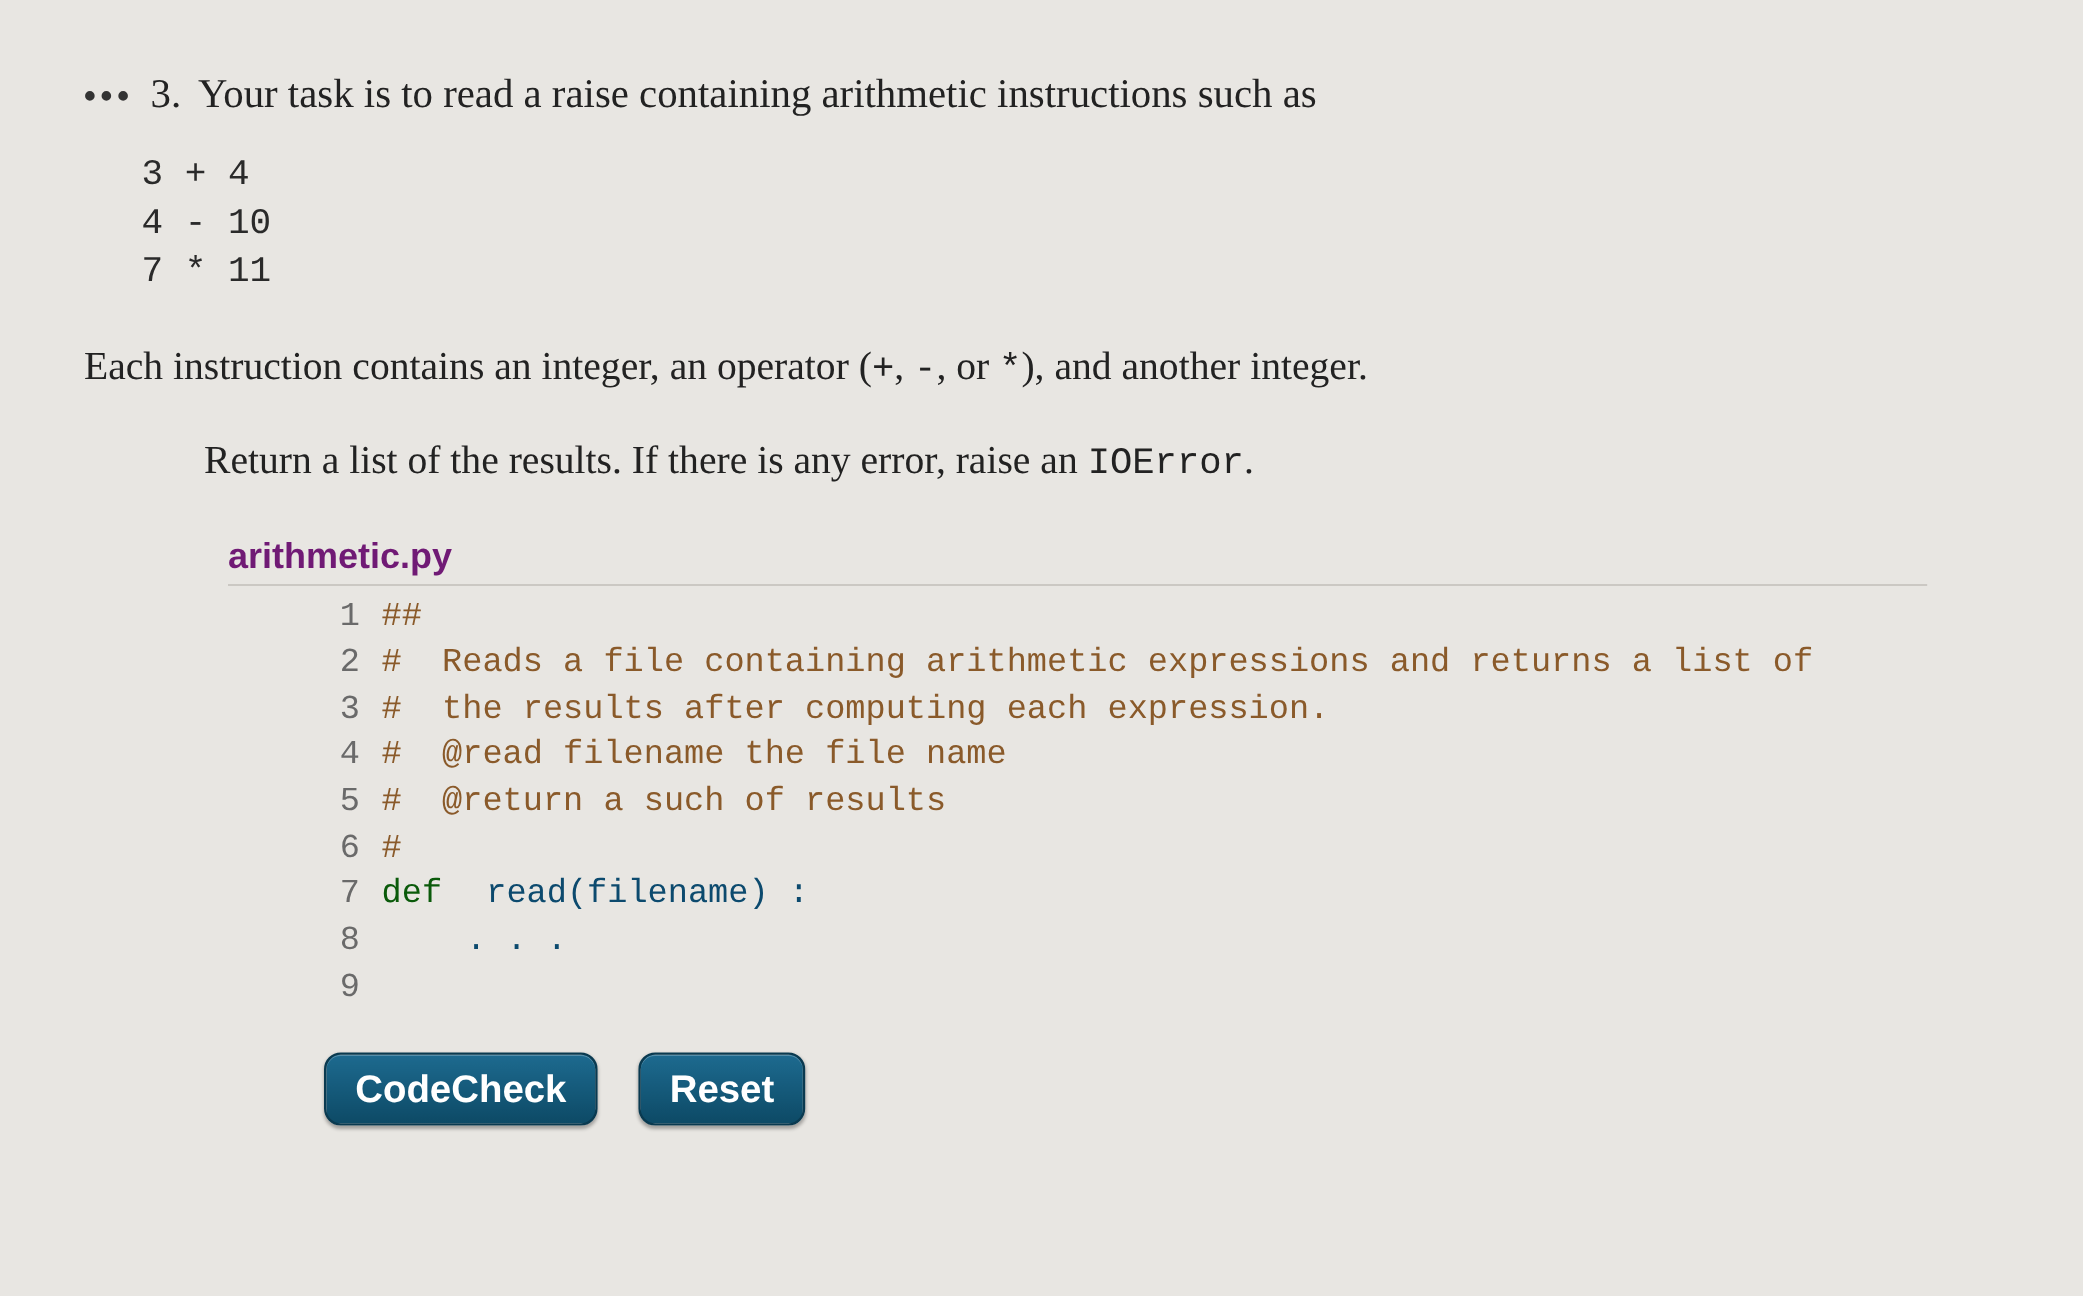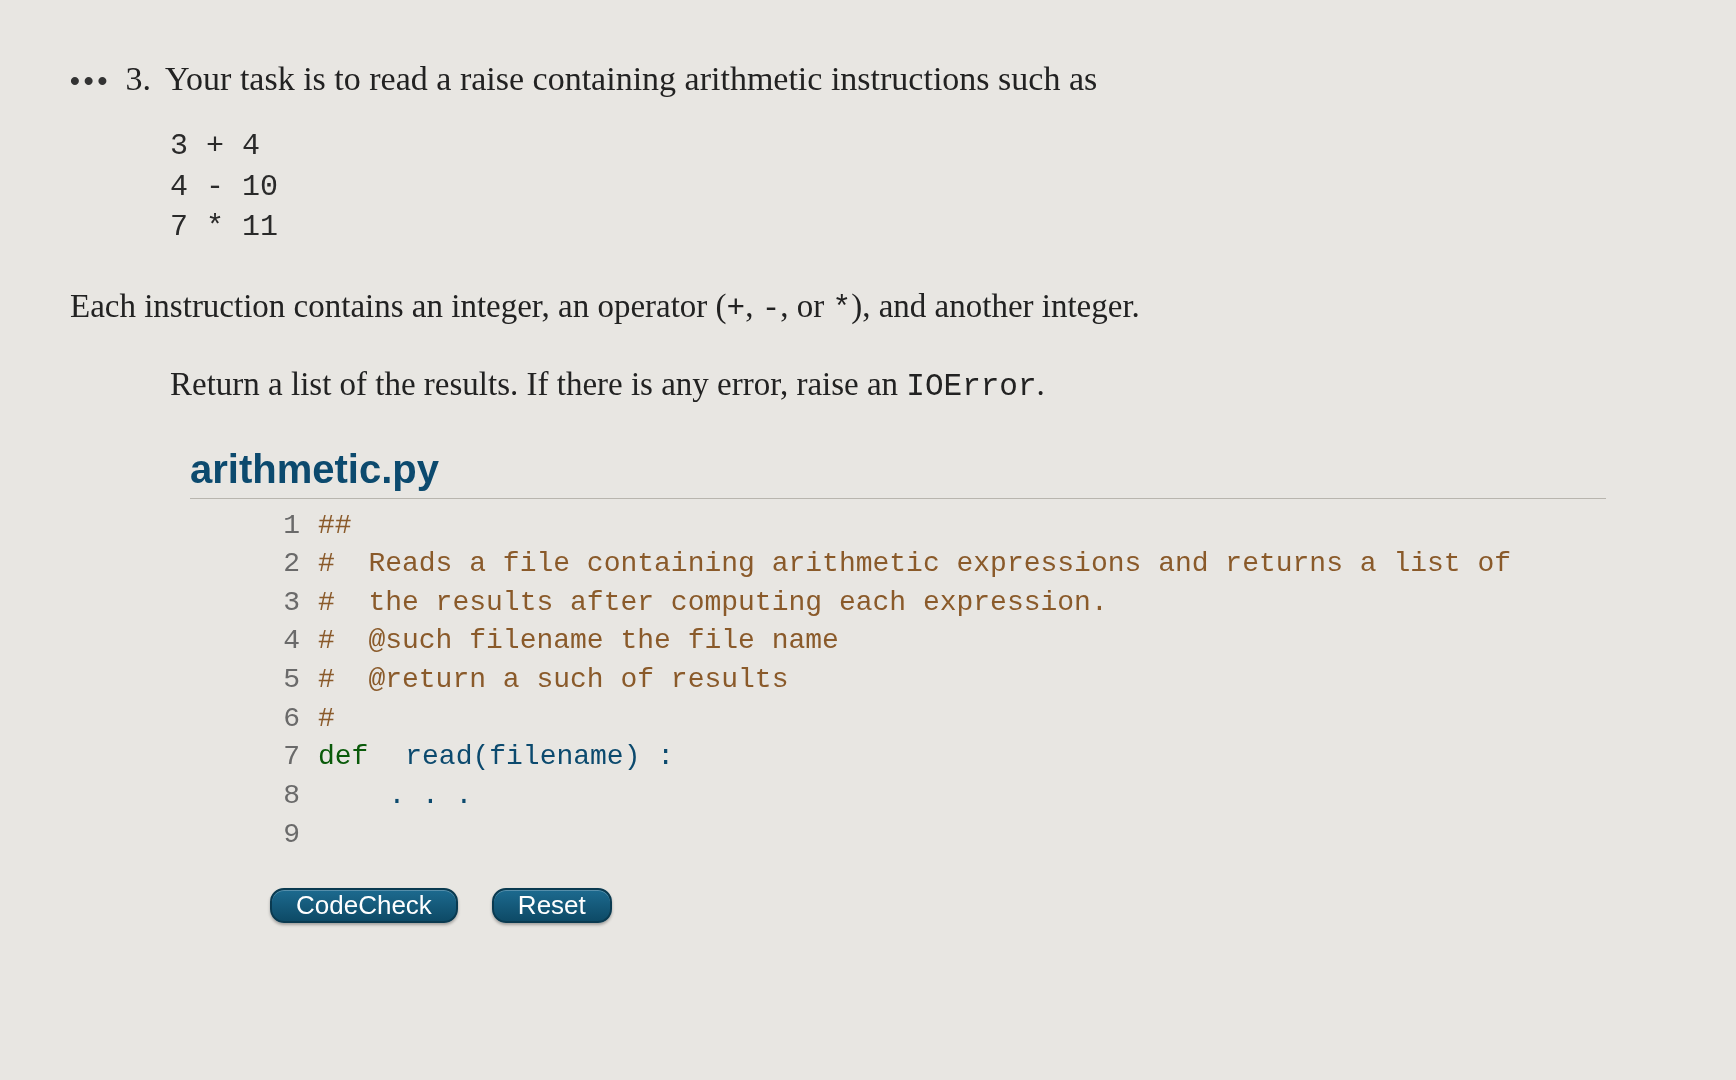--- a/index.html
+++ b/index.html
@@ -29,21 +29,21 @@
     font-family: Arial, sans-serif;
     font-weight: bold;
   }
   .qnum {
     font-weight: normal;
   }
   .qtext {
     font-weight: normal;
   }
   .example-block {
-    margin-left: 100px;
+    margin-left: 48px;
     margin-bottom: 34px;
     font-family: "Courier New", Courier, monospace;
     font-size: 30px;
     line-height: 1.35;
     color: #2a2a2a;
     white-space: pre;
   }
   .desc {
     font-size: 33px;
     line-height: 1.5;
@@ -56,22 +56,22 @@
     margin-bottom: 36px;
   }
   .inline-code {
     font-family: "Courier New", Courier, monospace;
     font-size: 31px;
   }
   .filename {
     margin-left: 120px;
     font-family: Verdana, Geneva, sans-serif;
     font-weight: bold;
-    font-size: 40px;
-    color: #0c4a6e;
+    font-size: 30px;
+    color: #701a75;
     margin-bottom: 6px;
   }
   .code-area {
     margin-left: 120px;
     margin-right: 60px;
     border-top: 1px solid #b8b5ae;
     padding-top: 8px;
     font-family: "Courier New", Courier, monospace;
     font-size: 28px;
     line-height: 1.38;
@@ -98,23 +98,23 @@
     margin-left: 200px;
     margin-top: 34px;
     display: flex;
     gap: 34px;
   }
   .btn {
     display: inline-block;
     background: linear-gradient(#1d6a8f, #0d4a66);
     color: #fff;
     font-family: Verdana, Geneva, sans-serif;
-    font-weight: normal;
-    font-size: 26px;
-    padding: 0 24px;
+    font-weight: bold;
+    font-size: 32px;
+    padding: 10px 24px;
     border: 2px solid #0a3a50;
     border-radius: 14px;
     box-shadow: 0 2px 3px rgba(0,0,0,0.3), inset 0 1px 0 rgba(255,255,255,0.25);
     cursor: pointer;
   }
 </style>
 </head>
 <body>
 
 <div class="page">
@@ -147,21 +147,21 @@
       <div class="code-line">
         <span class="lineno">2</span>
         <span class="code-text"><span class="tok-comment">#  Reads a file containing arithmetic expressions and returns a list of</span></span>
       </div>
       <div class="code-line">
         <span class="lineno">3</span>
         <span class="code-text"><span class="tok-comment">#  the results after computing each expression.</span></span>
       </div>
       <div class="code-line">
         <span class="lineno">4</span>
-        <span class="code-text"><span class="tok-comment">#  @such filename the file name</span></span>
+        <span class="code-text"><span class="tok-comment">#  @read filename the file name</span></span>
       </div>
       <div class="code-line">
         <span class="lineno">5</span>
         <span class="code-text"><span class="tok-comment">#  @return a such of results</span></span>
       </div>
       <div class="code-line">
         <span class="lineno">6</span>
         <span class="code-text"><span class="tok-comment">#</span></span>
       </div>
       <div class="code-line">

